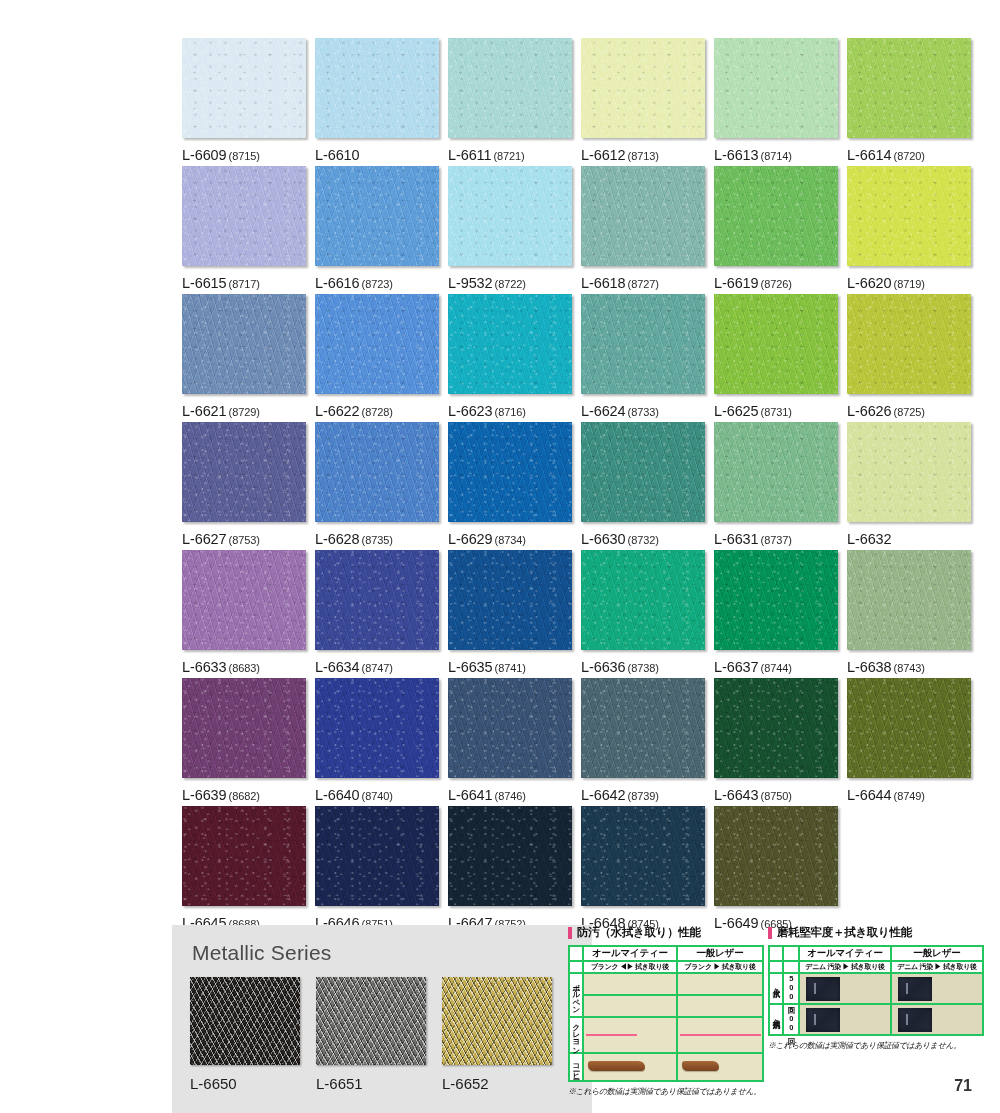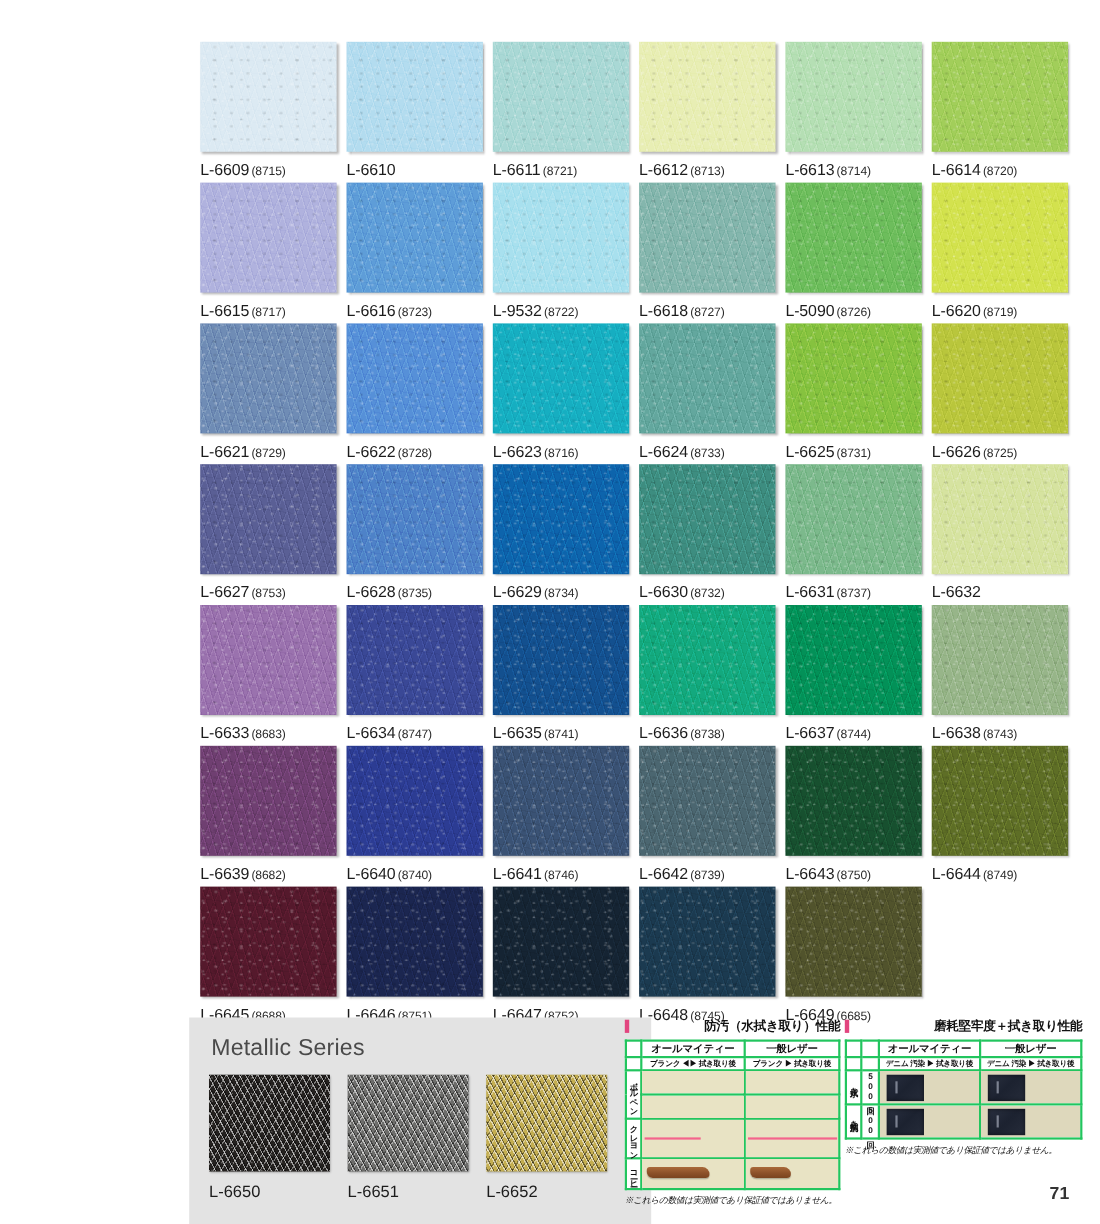--- a/index.html
+++ b/index.html
@@ -126,21 +126,20 @@
   #perf-block-1 { left: 568px; top: 925px; width: 196px; }
   #perf-block-2 { left: 768px; top: 925px; width: 216px; }
 
   .perf-title {
     font-size: 11.5px;
     font-weight: bold;
     color: #111;
     display: flex; align-items: center;
     margin-bottom: 5px;
     letter-spacing: -0.3px;
-    justify-content: space-between;
   }
   .title-bar {
     display: inline-block;
     width: 4px; height: 12px;
     background: #e2457f;
     margin-right: 5px;
     flex: 0 0 auto;
   }
   .perf-table {
     border-collapse: collapse;
@@ -296,21 +295,21 @@
       <div class="swatch-cell">
         <div class="swatch-chip" style="background: rgb(168, 224, 238);"></div>
         <div class="swatch-label"><span>L-9532</span><span class="code">(8722)</span></div>
       </div>
       <div class="swatch-cell">
         <div class="swatch-chip" style="background: rgb(132, 182, 173);"></div>
         <div class="swatch-label"><span>L-6618</span><span class="code">(8727)</span></div>
       </div>
       <div class="swatch-cell">
         <div class="swatch-chip" style="background: rgb(109, 189, 92);"></div>
-        <div class="swatch-label"><span>L-5090</span><span class="code">(8726)</span></div>
+        <div class="swatch-label"><span>L-6619</span><span class="code">(8726)</span></div>
       </div>
       <div class="swatch-cell">
         <div class="swatch-chip" style="background: rgb(211, 226, 78);"></div>
         <div class="swatch-label"><span>L-6620</span><span class="code">(8719)</span></div>
       </div>
     </div>
     <div class="swatch-row">
       <div class="swatch-cell">
         <div class="swatch-chip" style="background: rgb(111, 140, 181);"></div>
         <div class="swatch-label"><span>L-6621</span><span class="code">(8729)</span></div>

